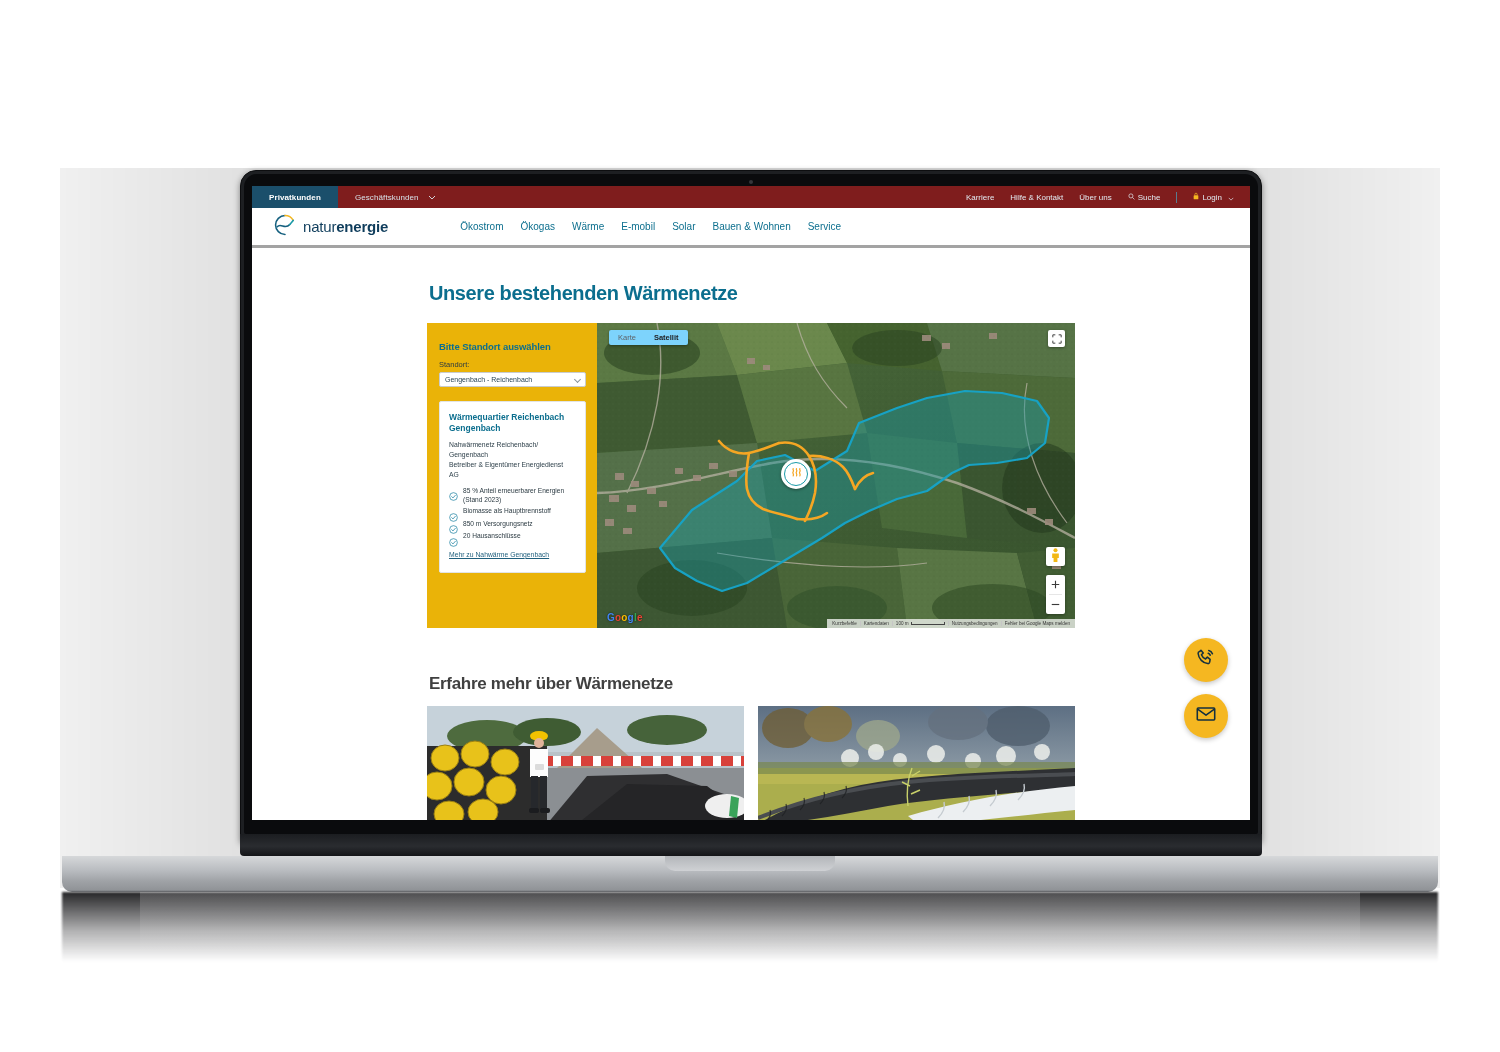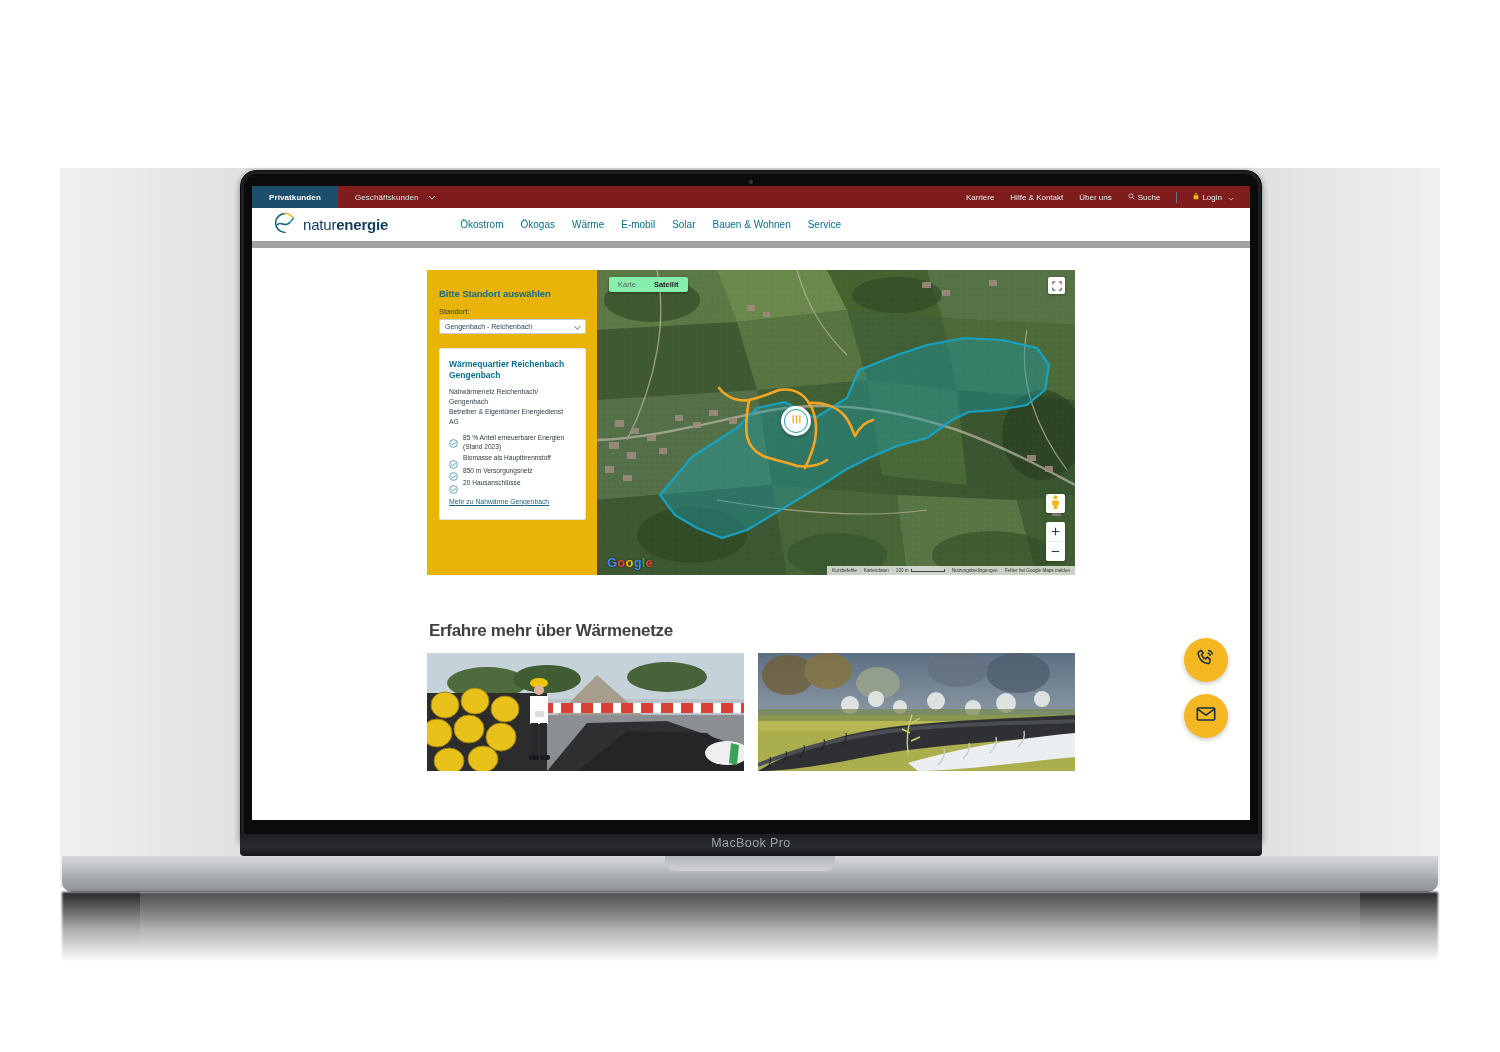--- a/index.html
+++ b/index.html
@@ -87,21 +87,21 @@
   .util-tab.plain { font-weight:normal; color:#d7e1e8; }
   .chev { display:inline-block; margin-left:9px; font-size:7px; opacity:.9; }
   .util-right { margin-left:auto; display:flex; align-items:center; gap:16px; padding-right:16px; }
   .util-link { font-size:8px; color:#e2eaf0; }
   .util-sep { width:1px; height:11px; background:#5a7b8e; }
   .util-ic { display:inline-flex; align-items:flex-end; gap:3px; }
 
   
   .mainnav {
     height:40px; background:#fff; display:flex; align-items:center;
-    padding-left:20px; border-bottom:7px solid #a3a3a3;
+    padding-left:20px; border-bottom:3px solid #a3a3a3;
   }
   .logo-wrap { display:flex; align-items:center; gap:5px; }
   .logo-text { font-size:15px; color:#0f3d5c; letter-spacing:-.2px; }
   .logo-text b { font-weight:bold; }
   .logo-text .lt-thin { font-weight:400; }
   .navlinks { display:flex; align-items:center; gap:17px; margin-left:72px; }
   .navlink { font-size:10px; color:#0d6f8e; white-space:nowrap; }
 
   .page { padding:22px 0 0 0; }
   .container { width:648px; margin:0 auto; }
@@ -150,21 +150,21 @@
   }
 
   
   .mapbox {
     position:relative; flex:1; height:305px; overflow:hidden;
     background:#3d5533;
   }
   .map-canvas { position:absolute; inset:0; }
   .maptype {
     position:absolute; left:12px; top:7px; display:flex;
-    background:#86efac; border-radius:2px; box-shadow:0 1px 3px rgba(0,0,0,.35);
+    background:#7dd3fc; border-radius:2px; box-shadow:0 1px 3px rgba(0,0,0,.35);
     overflow:hidden;
   }
   .mt-btn { padding:3px 9px; font-size:7.5px; color:#5f6368; }
   .mt-btn.active { font-weight:bold; color:#202124; }
   .fs-btn {
     position:absolute; right:10px; top:7px; width:17px; height:17px; background:#fff;
     border-radius:2px; box-shadow:0 1px 3px rgba(0,0,0,.35);
     display:flex; align-items:center; justify-content:center;
   }
   .pegman {
@@ -173,21 +173,21 @@
     display:flex; align-items:center; justify-content:center;
   }
   .zoomctl {
     position:absolute; right:10px; bottom:14px; width:19px;
     background:#fff; border-radius:2px; box-shadow:0 1px 3px rgba(0,0,0,.35);
   }
   .zbtn { height:19px; display:flex; align-items:center; justify-content:center; color:#3a3a3a; }
   .zdiv { height:1px; background:#e6e6e6; margin:0 3px; }
 
   .gmark {
-    position:absolute; left:10px; bottom:5px; font-size:13px; letter-spacing:.2px;
+    position:absolute; left:10px; bottom:5px; font-size:10px; letter-spacing:.2px;
     color:#fff; text-shadow:0 0 2px rgba(0,0,0,.7); font-weight:bold;margin-top:28px;
   }
   .gmark span:nth-child(1){color:#4285F4}.gmark span:nth-child(2){color:#EA4335}
   .gmark span:nth-child(3){color:#FBBC05}.gmark span:nth-child(4){color:#4285F4}
   .gmark span:nth-child(5){color:#34A853}.gmark span:nth-child(6){color:#EA4335}
 
   .attrib {
     position:absolute; right:0; bottom:0; display:flex; align-items:center;
     background:rgba(255,255,255,.72); height:9px; padding:0 2px;
   }
@@ -293,20 +293,21 @@
           <a class="navlink">E-mobil</a>
           <a class="navlink">Solar</a>
           <a class="navlink">Bauen &amp; Wohnen</a>
           <a class="navlink">Service</a>
         </div>
       </div>
 
       <div class="page">
         <div class="container">
 
+          <h1 class="page-title">Unsere bestehenden Wärmenetze</h1>
 
           <div class="widget">
 
             <div class="sidepanel">
               <div class="side-h">Bitte Standort auswählen</div>
               <div class="side-lbl">Standort:</div>
               <div class="select">
                 <span>Gengenbach - Reichenbach</span>
                 <span class="caret"></span>
               </div>
@@ -652,18 +653,17 @@
               <path d="M2.5 6.3L12 13.2l9.5-6.9"></path>
             </svg>
           </span>
         </div>
       </div>
 
     </div>
   </div>
 
   <div class="hinge-bar"></div>
-  <div class="hinge-label">MacBook Pro</div>
   <div class="base"></div>
   <div class="base-notch"></div>
   <div class="base-shadow"></div>
   <div class="base-refl"></div>
 </div>
 
 </body></html>

